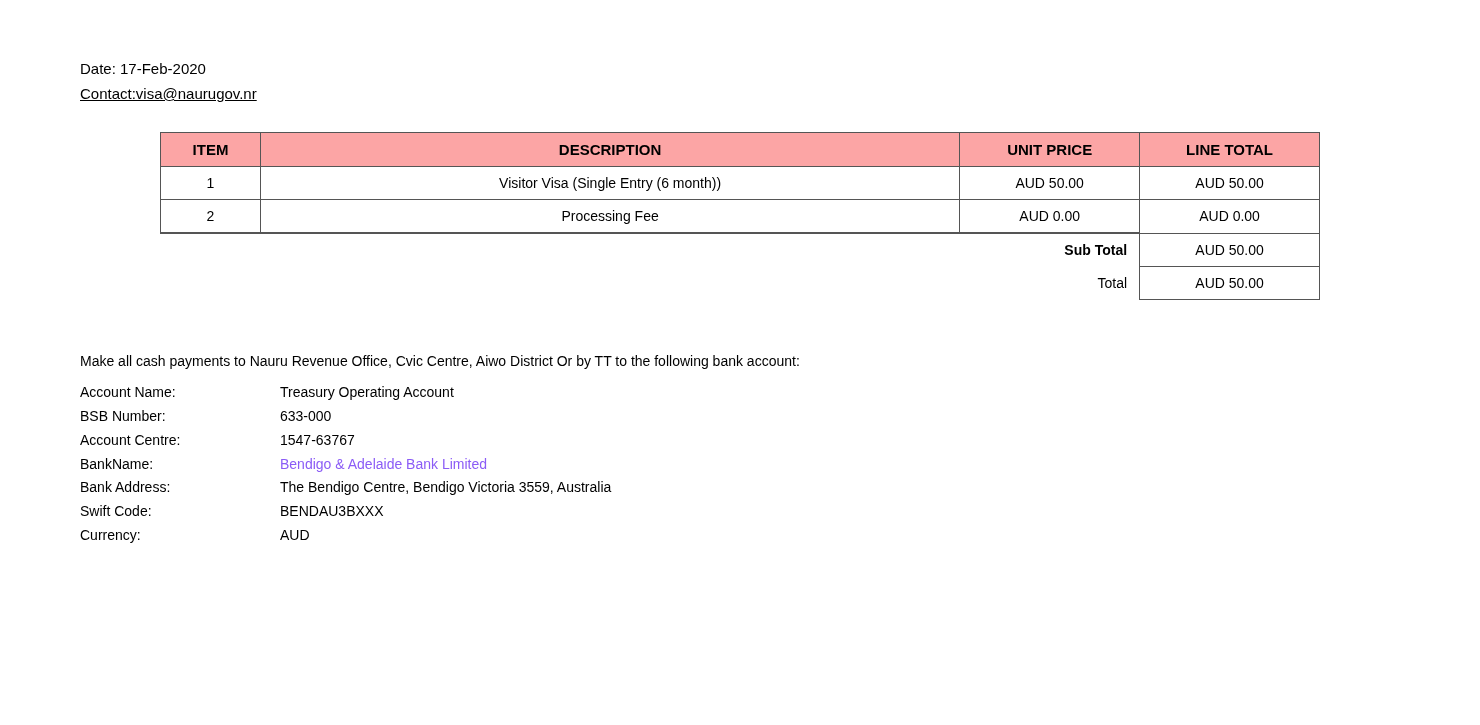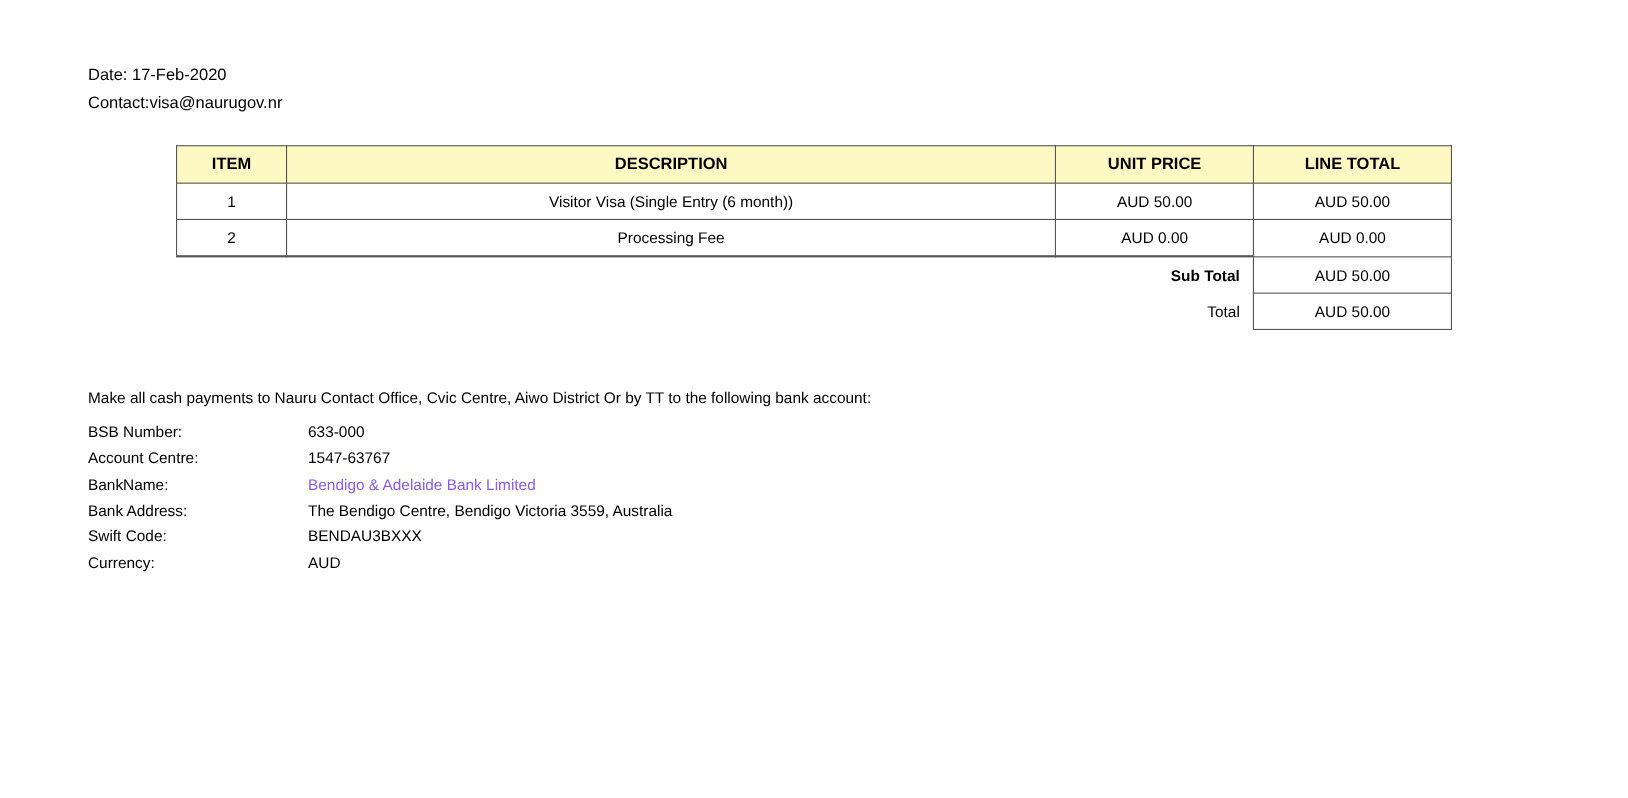--- a/index.html
+++ b/index.html
@@ -16,36 +16,37 @@
       width: 1480px;
       min-height: 725px;
     }
     .date-line {
       margin-bottom: 8px;
       font-size: 15px;
     }
     .contact-line {
       margin-bottom: 30px;
       font-size: 15px;
+      text-decoration: underline;
     }
     .invoice-table {
       width: 1160px;
       border-collapse: collapse;
       margin-left: 80px;
       margin-bottom: 40px;
     }
     .invoice-table th, .invoice-table td {
       border: 1px solid #555;
       padding: 8px 12px;
       text-align: center;
     }
     .invoice-table thead th {
       font-weight: bold;
       font-size: 15px;
-      background: #fef9c3;
+      background: #fca5a5;
     }
     .invoice-table tbody td {
       font-size: 14px;
     }
     .summary-label {
       text-align: right;
       border: none !important;
       border-top: 1px solid #555 !important;
       padding-right: 12px;
       font-weight: bold;
@@ -112,24 +113,28 @@
     </tr>
     <tr>
       <td colspan="3" style="border:none; text-align:right; padding-right:12px;">Total</td>
       <td style="border:1px solid #555; text-align:center;">AUD 50.00</td>
     </tr>
   </tbody>
 </table>
 
 <div class="bank-info">
   <div class="cash-note">
-    <span>Make all cash payments to Nauru Contact Office, Cvic Centre, Aiwo District Or by TT to the following bank account:</span>
+    <span>Make all cash payments to Nauru Revenue Office, Cvic Centre, Aiwo District Or by TT to the following bank account:</span>
   </div>
   <div id="bank-details-container">
 
+  <div class="bank-detail-row">
+        <div class="bank-detail-label">Account Name:</div>
+        <div class="bank-detail-value">Treasury Operating Account</div>
+      </div>
       <div class="bank-detail-row">
         <div class="bank-detail-label">BSB Number:</div>
         <div class="bank-detail-value">633-000</div>
       </div>
       <div class="bank-detail-row">
         <div class="bank-detail-label">Account Centre:</div>
         <div class="bank-detail-value">1547-63767</div>
       </div>
       <div class="bank-detail-row">
         <div class="bank-detail-label">BankName:</div>

